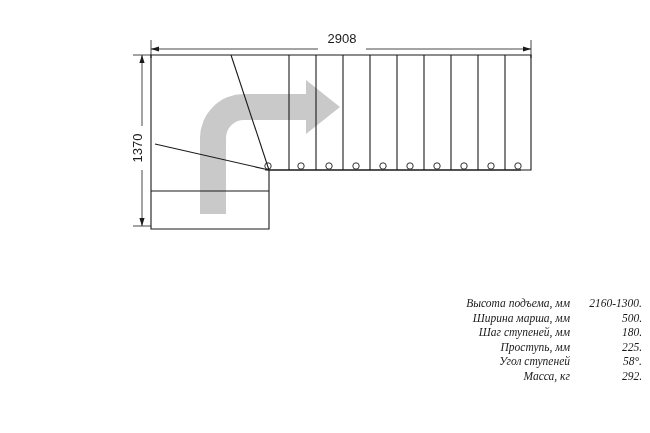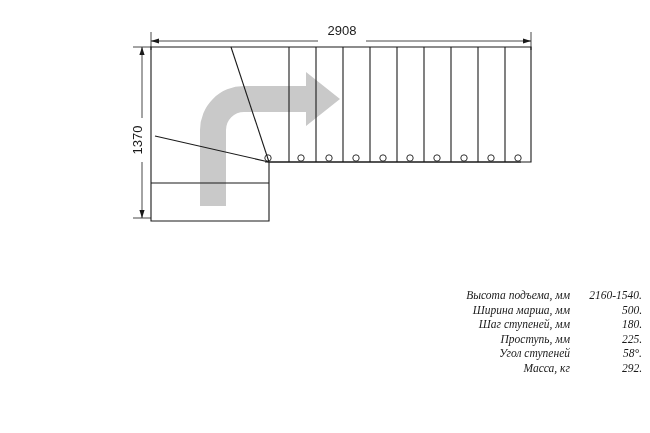--- a/index.html
+++ b/index.html
@@ -9,21 +9,21 @@
   }
   body {
     width: 650px;
     height: 433px;
     position: relative;
     font-family: "Liberation Sans", sans-serif;
     overflow: hidden;
   }
   #stage {
     position: absolute;
-    left: 0; top: 0;
+    left: 0; top: 8px;
     width: 650px;
     height: 387px;
   }
   svg.diagram {
     position: absolute;
     left: 0; top: 0;
     width: 650px;
     height: 433px;
   }
   .dim-text {
@@ -127,21 +127,21 @@
       <circle cx="464" cy="158" r="3.2"></circle>
       <circle cx="491" cy="158" r="3.2"></circle>
       <circle cx="518" cy="158" r="3.2"></circle>
       <line x1="265" y1="162" x2="521" y2="162" stroke-width="1.1"></line>
     </g>
   </svg>
 
   <div class="spec-table">
     <div class="spec-row">
       <span class="spec-label">Высота подъема, мм</span>
-      <span class="spec-value">2160-1540.</span>
+      <span class="spec-value">2160-1300.</span>
     </div>
     <div class="spec-row">
       <span class="spec-label">Ширина марша, мм</span>
       <span class="spec-value">500.</span>
     </div>
     <div class="spec-row">
       <span class="spec-label">Шаг ступеней, мм</span>
       <span class="spec-value">180.</span>
     </div>
     <div class="spec-row">

